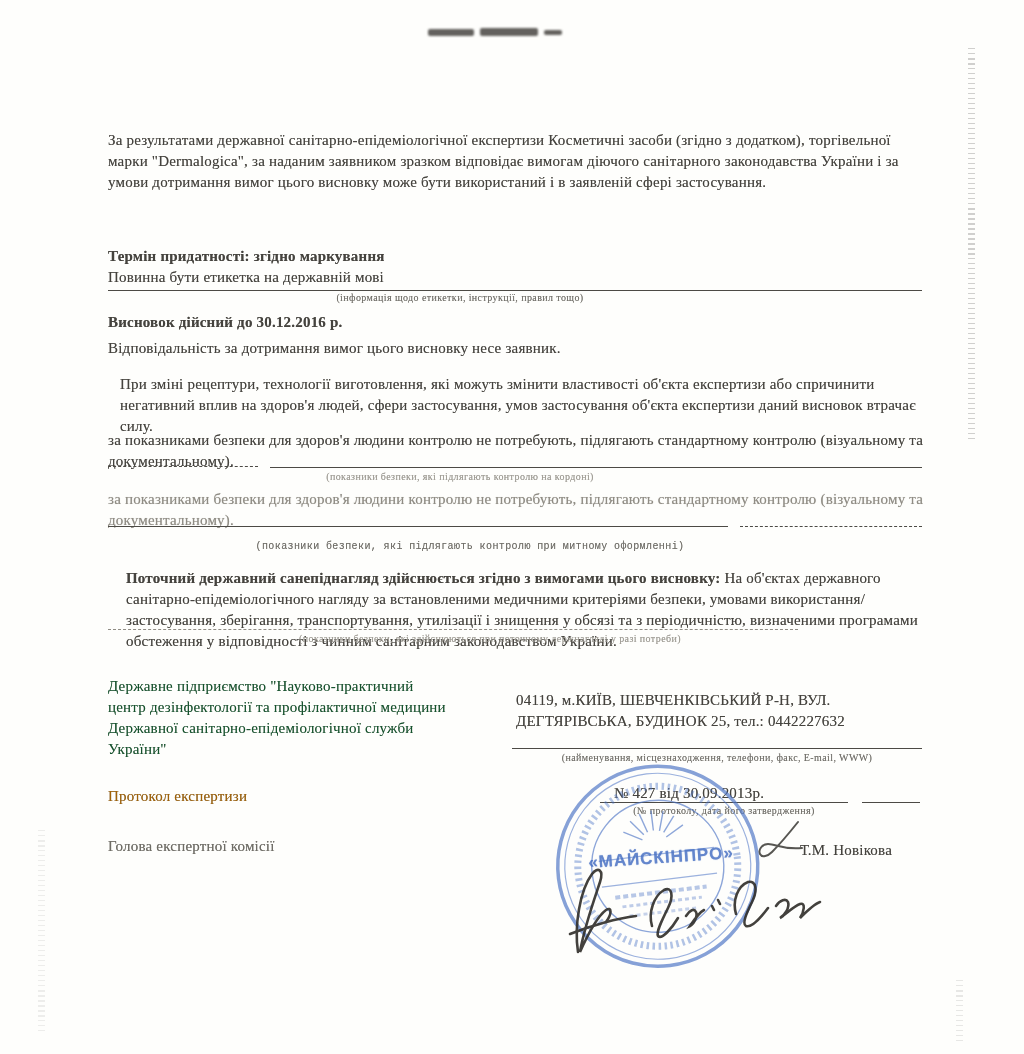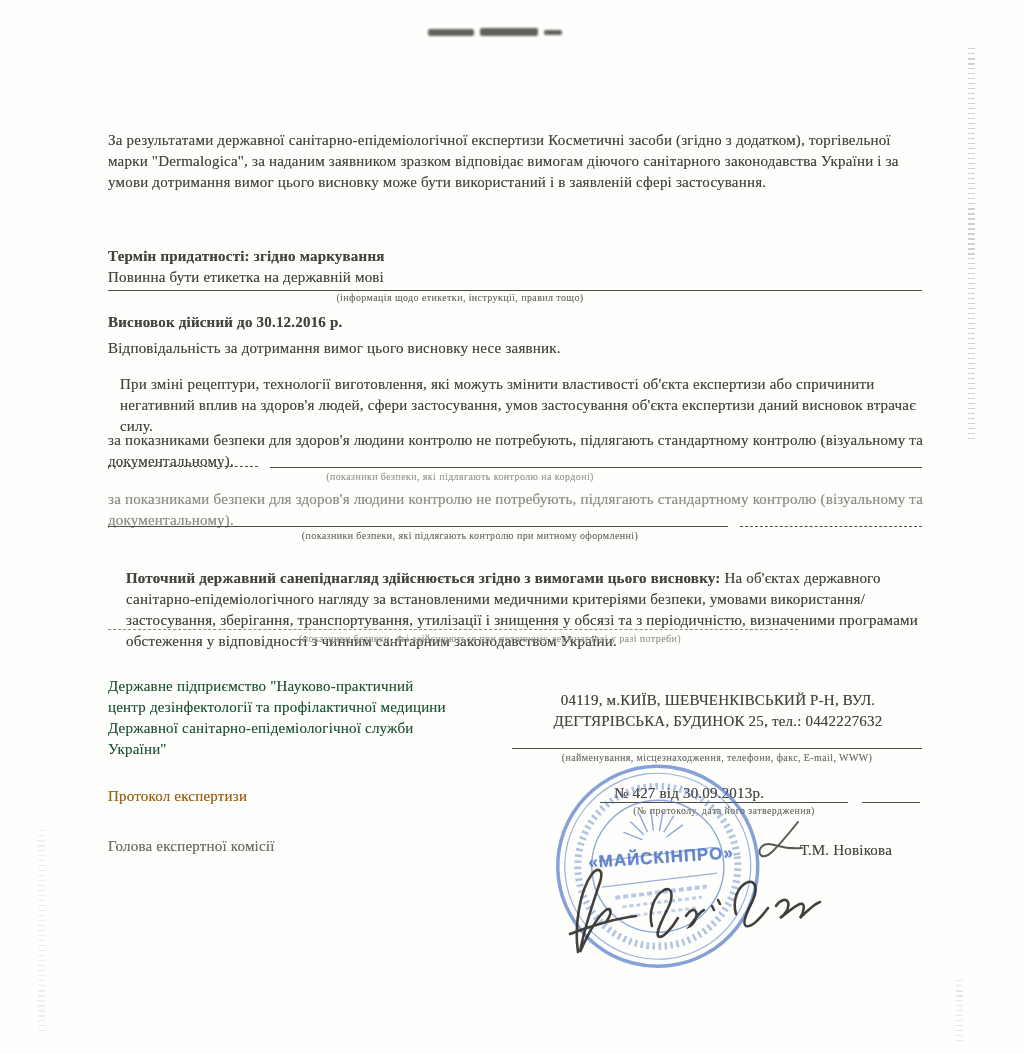--- a/index.html
+++ b/index.html
@@ -24,21 +24,21 @@
   .caption{
     font-size:10px;line-height:10px;color:#6e6c66;
     letter-spacing:.4px;text-align:center;
     text-shadow:0 0 .5px rgba(110,108,102,.5);
   }
   .caption.vfaint{color:#a09d95;}
   .rule{border-bottom:1.2px solid #4c4a45;height:0;}
   .rule.thin{border-bottom-width:1px;}
   .rule.dash{border-bottom-style:dashed;}
   .rule.faintline{border-color:#8f8c84;}
-  .centered{text-align:center;}
+  .centered{text-align:left;}
   .stamp-label{
     color:#4a72c4;font-weight:bold;font-size:17px;
     letter-spacing:1px;
     font-family:"Liberation Sans","DejaVu Sans",sans-serif;
     opacity:.85;
     text-shadow:0 0 1px rgba(74,114,196,.7);
     transform:rotate(-4deg);
   }
   .edge-noise{
     background:repeating-linear-gradient(
@@ -83,21 +83,21 @@
   <p class="abs para" style="left:108px;top:362px;width:816px;margin:12px;">При зміні рецептури, технології виготовлення, які можуть змінити властивості об'єкта експертизи або спричинити негативний вплив на здоров'я людей, сфери застосування, умов застосування об'єкта експертизи даний висновок втрачає силу.</p>
 
   <p class="abs para" style="left:108px;top:430px;width:816px;margin:0;">за показниками безпеки для здоров'я людини контролю не потребують, підлягають стандартному контролю (візуальному та документальному).</p>
   <div class="abs rule dash" style="left:108px;top:466px;width:150px;"></div>
   <div class="abs rule" style="left:270px;top:467px;width:652px;"></div>
   <div class="abs caption vfaint" style="left:200px;top:472px;width:520px;">(показники безпеки, які підлягають контролю на кордоні)</div>
 
   <p class="abs para faint" style="left:108px;top:489px;width:816px;margin:0;">за показниками безпеки для здоров'я людини контролю не потребують, підлягають стандартному контролю (візуальному та документальному).</p>
   <div class="abs rule thin" style="left:108px;top:526px;width:620px;"></div>
   <div class="abs rule dash" style="left:740px;top:526px;width:182px;"></div>
-  <div class="abs caption" style="left:210px;top:531px;width:520px;">(показники безпеки, які підлягають контролю при митному оформленні)</div>
+  <div class="abs caption" style="left:210px;top:542px;width:520px;font-family:Liberation Mono, monospace;">(показники безпеки, які підлягають контролю при митному оформленні)</div>
 
   <p class="abs para" style="left:108px;top:550px;width:820px;margin:18px;">
     <span class="bold">Поточний державний санепіднагляд здійснюється згідно з вимогами цього висновку:</span><span> На об'єктах державного санітарно-епідеміологічного нагляду за встановленими медичними критеріями безпеки, умовами використання/застосування, зберігання, транспортування, утилізації і знищення у обсязі та з періодичністю, визначеними програмами обстеження у відповідності з чинним санітарним законодавством України.</span>
   </p>
   <div class="abs rule dash faintline" style="left:108px;top:629px;width:690px;"></div>
   <div class="abs caption vfaint" style="left:210px;top:634px;width:560px;">(показники безпеки, які здійснюються при поточному держнагляді у разі потреби)</div>
 
   <p class="abs para" style="left:108px;top:676px;width:345px;margin:0;color:#14532d;text-shadow:0 0 .6px rgba(117,115,108,.55);">Державне підприємство "Науково-практичний центр дезінфектології та профілактичної медицини Державної санітарно-епідеміологічної служби України"</p>
 
   <p class="abs para centered" style="left:516px;top:690px;width:404px;margin:0;">04119, м.КИЇВ, ШЕВЧЕНКІВСЬКИЙ Р-Н, ВУЛ. ДЕГТЯРІВСЬКА, БУДИНОК 25, тел.: 0442227632</p>

